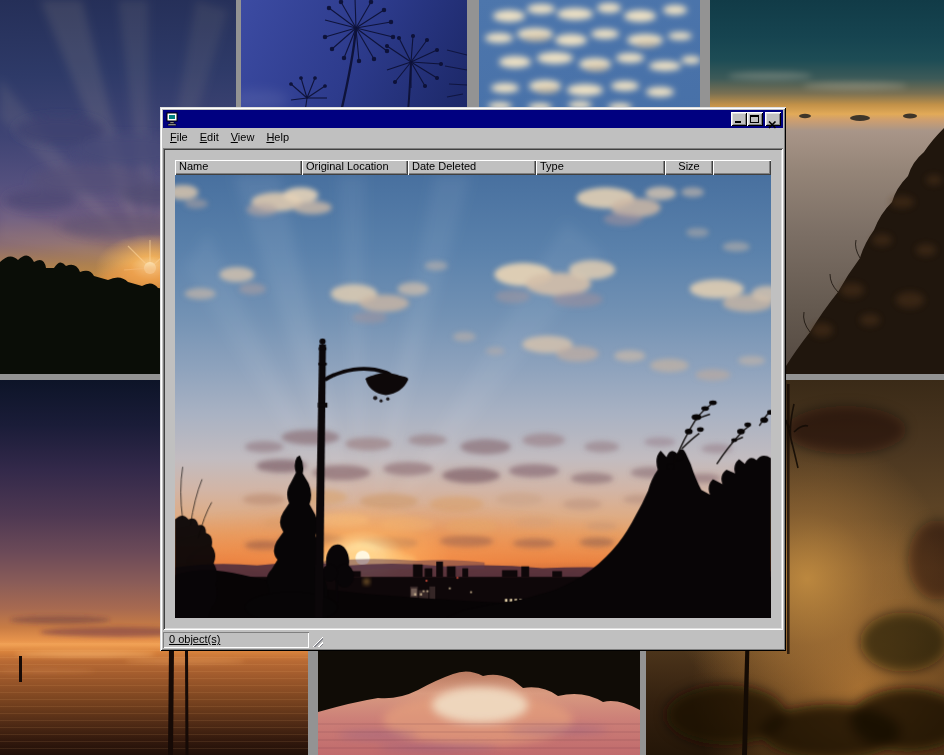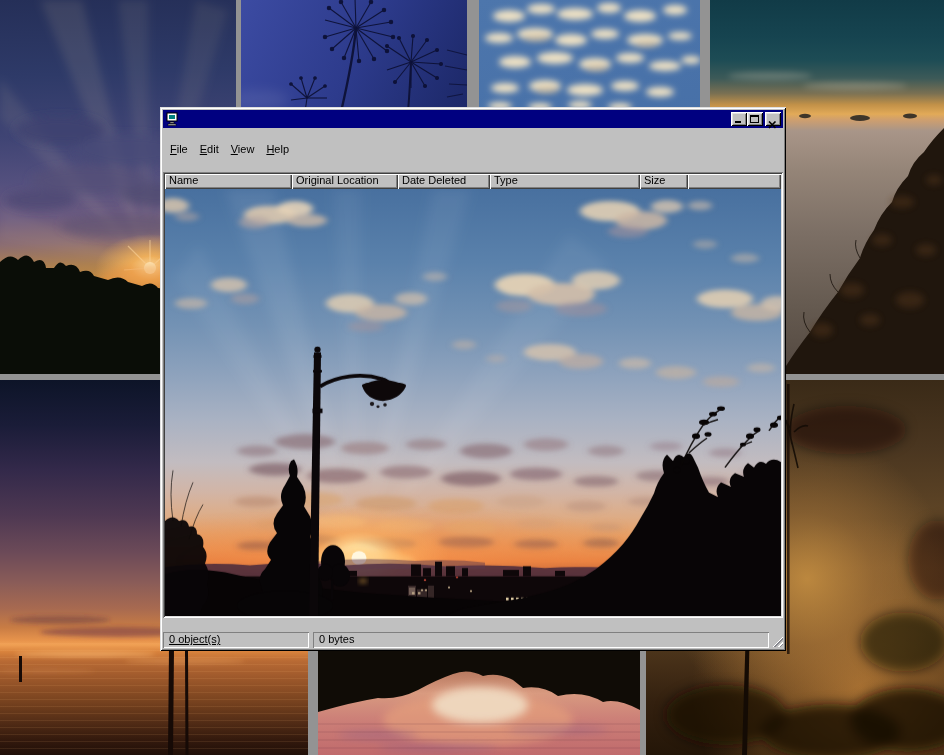--- a/index.html
+++ b/index.html
@@ -29,44 +29,44 @@
       background:repeating-linear-gradient(rgba(255,190,120,.10) 0 1px,transparent 1px 7px);}
   #pF{left:318px;top:380px;width:322px;height:375px;background:#181309;}
   #pG{left:646px;top:380px;width:298px;height:375px;
       background:radial-gradient(circle at 54% 53%, rgba(199,144,66,.85) 0%, rgba(168,118,58,.5) 26%, rgba(168,118,58,0) 56%),
                  radial-gradient(circle at 72% 82%, rgba(192,128,56,.8) 0%, rgba(192,128,56,0) 45%),
                  linear-gradient(#3a2a17 0%,#4a3620 18%,#5c4325 34%,#6a4c28 50%,#533a1e 68%,#33200f 86%,#241608 100%);}
 
   
   .window{position:absolute;left:160px;top:107px;width:626px;height:544px;background:#c0c0c0;
       box-shadow:inset 1px 1px 0 #dfdfdf,inset -1px -1px 0 #000,inset 2px 2px 0 #fff,inset -2px -2px 0 #808080;
-      padding:3px;display:flex;flex-direction:column;gap:12px;}
+      padding:3px;display:flex;flex-direction:column;}
   .titlebar{height:18px;flex:0 0 18px;background:#000080;display:flex;align-items:center;
       padding:1px 2px;gap:3px;}
   .title-icon{width:14px;height:14px;display:inline-block;}
   .title-text{color:#fff;font-size:11px;font-weight:bold;flex:1;overflow:hidden;white-space:nowrap;}
   .tb-buttons{display:flex;align-items:center;gap:0;}
   .tb-btn{width:16px;height:14px;background:#c0c0c0;position:relative;margin-left:0;
       box-shadow:inset 1px 1px 0 #fff,inset -1px -1px 0 #000,inset 2px 2px 0 #dfdfdf,inset -2px -2px 0 #808080;}
   .tb-btn.close{margin-left:2px;}
   .glyph-min{position:absolute;left:4px;bottom:3px;width:6px;height:2px;background:#000;}
   .glyph-max{position:absolute;left:3px;top:3px;width:9px;height:8px;border:1px solid #000;border-top:2px solid #000;}
   .glyph-close{position:absolute;left:3px;top:3px;}
 
   .menubar{height:19px;flex:0 0 19px;display:flex;align-items:center;padding-left:1px;
       font-size:11px;color:#000;}
   .menu-item{padding:2px 6px 3px;cursor:default;}
   .menu-item .accel{text-decoration:underline;text-underline-offset:1px;}
 
-  .listview{flex:1;margin-top:1px;background:#c0c0c0;padding:2px;display:flex;flex-direction:column;
+  .listview{flex:1;margin-top:1px;background:#c0c0c0;padding:12px;display:flex;flex-direction:column;
       box-shadow:inset 1px 1px 0 #808080,inset -1px -1px 0 #fff,inset 2px 2px 0 #404040,inset -2px -2px 0 #dfdfdf;}
   .header-row{height:15px;flex:0 0 15px;display:flex;}
   .hcell{background:#c0c0c0;font-size:11px;line-height:13px;padding:0 4px;white-space:nowrap;overflow:hidden;
       box-shadow:inset 1px 1px 0 #fff,inset -1px -1px 0 #404040,inset -2px -2px 0 #808080;}
-  .hcell.size{text-align:left;}
+  .hcell.size{text-align:center;}
   .photo-area{flex:1;position:relative;overflow:hidden;background:#6d8bb0;}
   .photo-area svg{position:absolute;inset:0;width:100%;height:100%;display:block;}
 
   .statusbar{height:16px;flex:0 0 16px;margin-top:2px;display:flex;gap:4px;font-size:11px;color:#000;}
   .spanel{box-shadow:inset 1px 1px 0 #808080,inset -1px -1px 0 #fff;padding:1px 6px 0;white-space:nowrap;overflow:hidden;}
   .spanel.p1{width:146px;flex:0 0 146px;text-decoration:underline;}
   .spanel.p2{flex:1;}
   .grip{width:10px;flex:0 0 10px;position:relative;}
   .grip::before{content:"";position:absolute;right:0;bottom:1px;width:11px;height:11px;
       background:repeating-linear-gradient(135deg,#fff 0 1px,#87888f 1px 2px,transparent 2px 4px);
@@ -402,22 +402,22 @@
       <span class="menu-item"><span class="accel">F</span><span>ile</span></span>
       <span class="menu-item"><span class="accel">E</span><span>dit</span></span>
       <span class="menu-item"><span class="accel">V</span><span>iew</span></span>
       <span class="menu-item"><span class="accel">H</span><span>elp</span></span>
     </div>
 
     <div class="listview">
       <div class="header-row">
         <div class="hcell" style="width:127px">Name</div>
         <div class="hcell" style="width:106px">Original Location</div>
-        <div class="hcell" style="width:92px">Date Deleted</div>
-        <div class="hcell" style="width:150px">Type</div>
+        <div class="hcell" style="width:128px">Date Deleted</div>
+        <div class="hcell" style="width:129px">Type</div>
         <div class="hcell size" style="width:48px">Size</div>
         <div class="hcell" style="flex:1"></div>
       </div>
 
       <div class="photo-area">
         <svg viewBox="0 0 616 463" preserveAspectRatio="none">
           <defs>
             <linearGradient id="s_sky" x1="0" y1="0" x2="0" y2="1">
               <stop offset="0" stop-color="#48709f"></stop>
                 <stop offset=".17" stop-color="#5a81ab"></stop>
@@ -657,17 +657,16 @@
             <circle cx="207" cy="233" r="2.2" opacity=".9"></circle>
               <circle cx="213" cy="236" r="1.6" opacity=".9"></circle>
             <circle cx="220" cy="234" r="1.8" opacity=".9"></circle>
           </g>
         </svg>
       </div>
     </div>
 
     <div class="statusbar">
       <div class="spanel p1">0 object(s)</div>
-      <div class="spanel p2">0 bytes</div>
       <div class="grip"></div>
     </div>
   </div>
 </div>
 
 </body></html>

